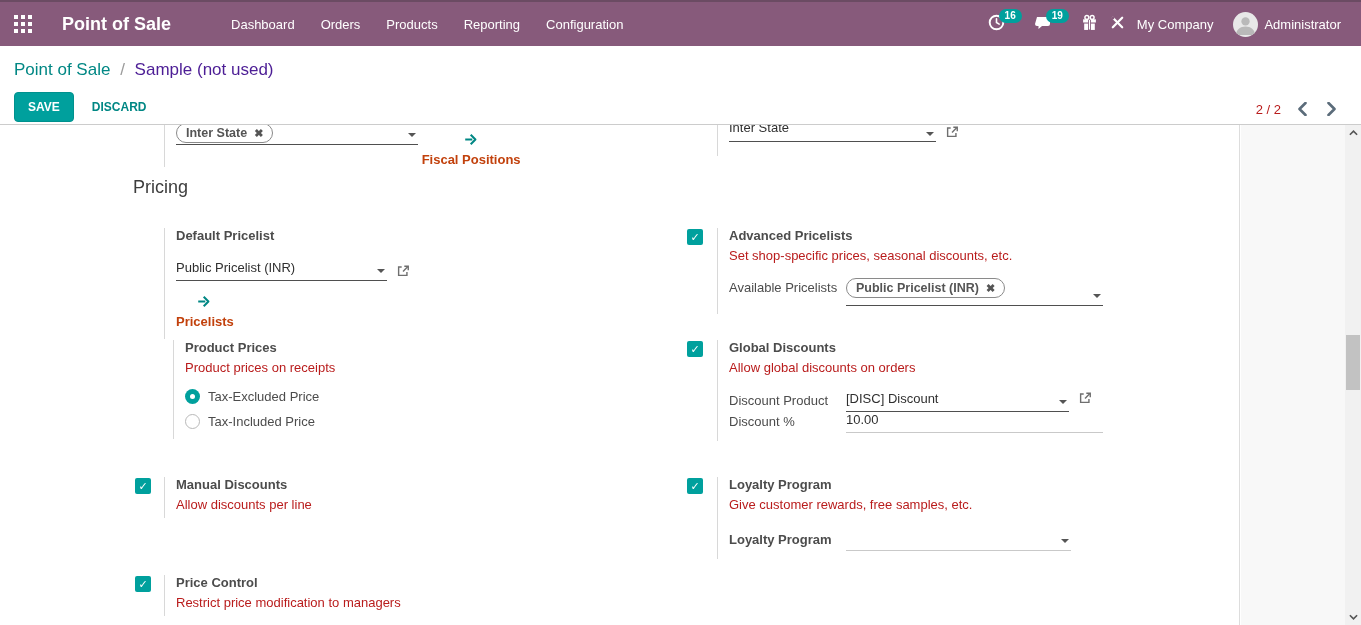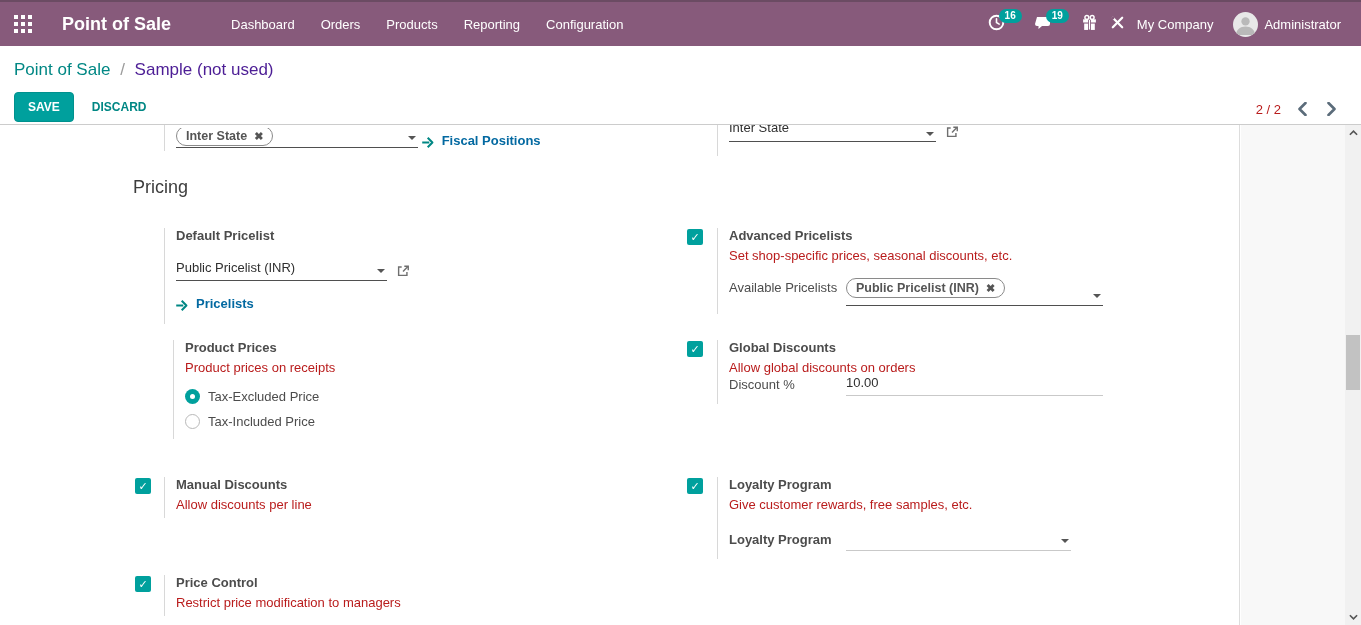--- a/index.html
+++ b/index.html
@@ -72,22 +72,22 @@
   .u-light { border-bottom:1px solid #c9c9c9; }
   .caret { position:absolute; right:2px; bottom:7px; width:0; height:0;
     border-left:4px solid transparent; border-right:4px solid transparent;
     border-top:4px solid #555; cursor:pointer; }
   .ext-link { margin-left:9px; cursor:pointer; display:inline-block; vertical-align:bottom; }
   .tag { display:inline-flex; align-items:center; gap:7px; border:1.5px solid #8a8a8a;
     border-radius:12px; padding:2px 9px; font-size:12.5px; font-weight:bold; color:#555;
     background:#fff; white-space:nowrap; }
   .tag .tag-x { font-size:11px; cursor:pointer; }
   .clip { overflow:hidden; }
-  .teal-link { display:inline-flex; align-items:flex-end; gap:7px; color:#0369a1;
-    font-weight:bold; font-size:13px; cursor:pointer; }
+  .teal-link { display:inline-flex; align-items:center; gap:7px; color:#c2410c;
+    font-weight:bold; font-size:13px; cursor:pointer;flex-direction:column; }
   .field-row { display:flex; }
   .fr-label { width:117px; flex:none; color:#4c4c4c; font-size:13px; line-height:20px; }
   .fr-label-bold { font-weight:bold; }
   .radio-row { display:flex; align-items:center; gap:8px; margin-top:10px; }
   .radio { width:15px; height:15px; border-radius:50%; flex:none; cursor:pointer; position:relative; }
   .radio.on { background:#00a09d; }
   .radio.on::after { content:""; position:absolute; left:5px; top:5px; width:5px; height:5px;
     border-radius:50%; background:#fff; }
   .radio.off { background:#fff; border:1px solid #b9b9b9; }
   .radio-label { color:#4c4c4c; cursor:pointer; }
@@ -308,20 +308,36 @@
       </div>
     </div>
 
     <div class="setting" id="blk-global-discounts">
       <div class="pane-left" style="width:30px;">
         <div class="checkbox">✓</div>
       </div>
       <div class="pane-right" style="padding-bottom:8px;">
         <div class="s-label">Global Discounts</div>
         <div class="s-desc">Allow global discounts on orders</div>
+        <div class="field-row" style="margin-top:16px;">
+          <div class="fr-label">Discount Product</div>
+          <div style="display:flex; align-items:flex-start;">
+            <div class="field u-dark" style="width:223px;">
+              <span class="f-value">[DISC] Discount</span>
+              <span class="caret"></span>
+            </div>
+            <span class="ext-link">
+              <svg width="14" height="14" viewBox="0 0 16 16">
+                  <path d="M6.5 3.5H3v9.5h9.5V9" fill="none" stroke="#6f6f6f" stroke-width="1.6"></path>
+                  <path d="M9.5 2.5H14V7" fill="none" stroke="#6f6f6f" stroke-width="1.6"></path>
+                  <path d="M13.6 2.9L8 8.5" stroke="#6f6f6f" stroke-width="1.6"></path>
+                </svg>
+            </span>
+          </div>
+        </div>
         <div class="field-row" style="margin-top:0;">
           <div class="fr-label">Discount %</div>
           <div class="field u-light" style="width:257px;">
             <span class="f-value">10.00</span>
           </div>
         </div>
       </div>
     </div>
 
     <div class="setting" id="blk-manual-discounts">

